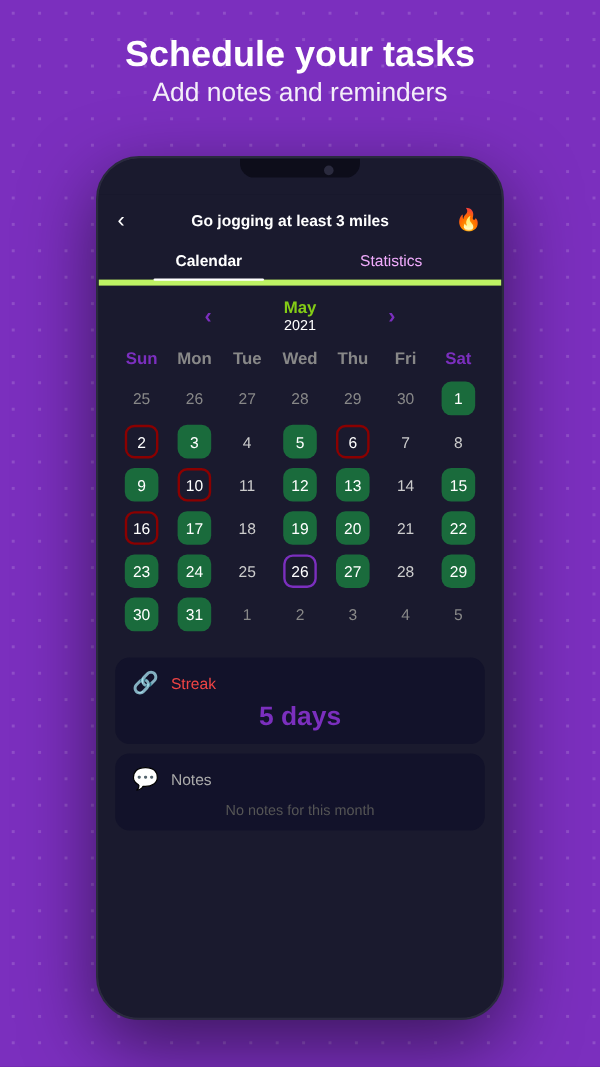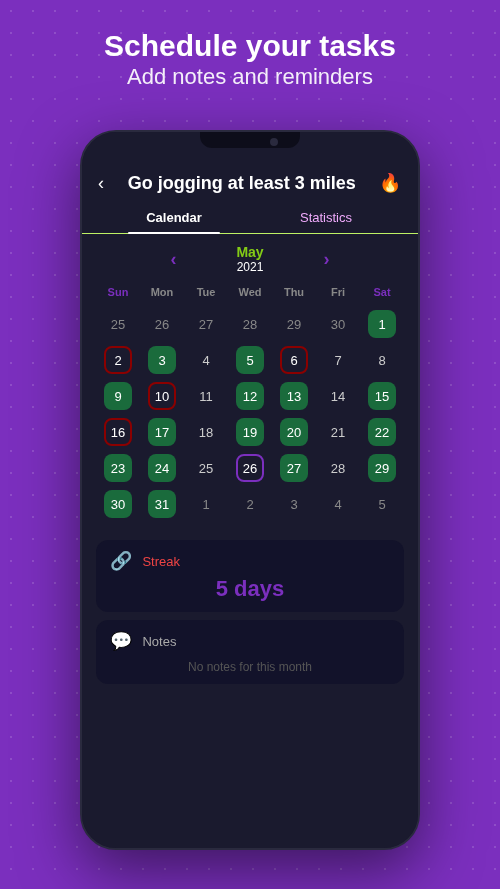--- a/index.html
+++ b/index.html
@@ -99,34 +99,34 @@
       justify-content: space-between;
       padding: 10px 16px 8px;
     }
     .back-btn {
       color: white;
       font-size: 18px;
       cursor: pointer;
     }
     .topbar-title {
       color: white;
-      font-size: 18px;
+      font-size: 13px;
       font-weight: 600;
       flex: 1;
       text-align: center;
     }
     .fire-icon {
       color: #7B2FBE;
       font-size: 18px;
     }
 
     
     .tabs {
       display: flex;
-      border-bottom: 1px solid #bef264;
+      border-bottom: 5px solid #bef264;
       padding: 0 16px;
     }
     .tab {
       flex: 1;
       text-align: center;
       padding: 8px 0;
       font-size: 13px;
       color: #f0abfc;
       cursor: pointer;
       position: relative;
@@ -180,21 +180,21 @@
     }
 
     
     .cal-header {
       display: grid;
       grid-template-columns: repeat(7, 1fr);
       margin-bottom: 4px;
     }
     .cal-day-name {
       text-align: center;
-      font-size: 11px;
+      font-size: 14px;
       font-weight: 600;
       padding: 4px 0;
     }
     .cal-day-name.sun { color: #7B2FBE; }
     .cal-day-name.sat { color: #7B2FBE; }
     .cal-day-name.weekday { color: #888; }
 
     
     .cal-grid {
       display: grid;

